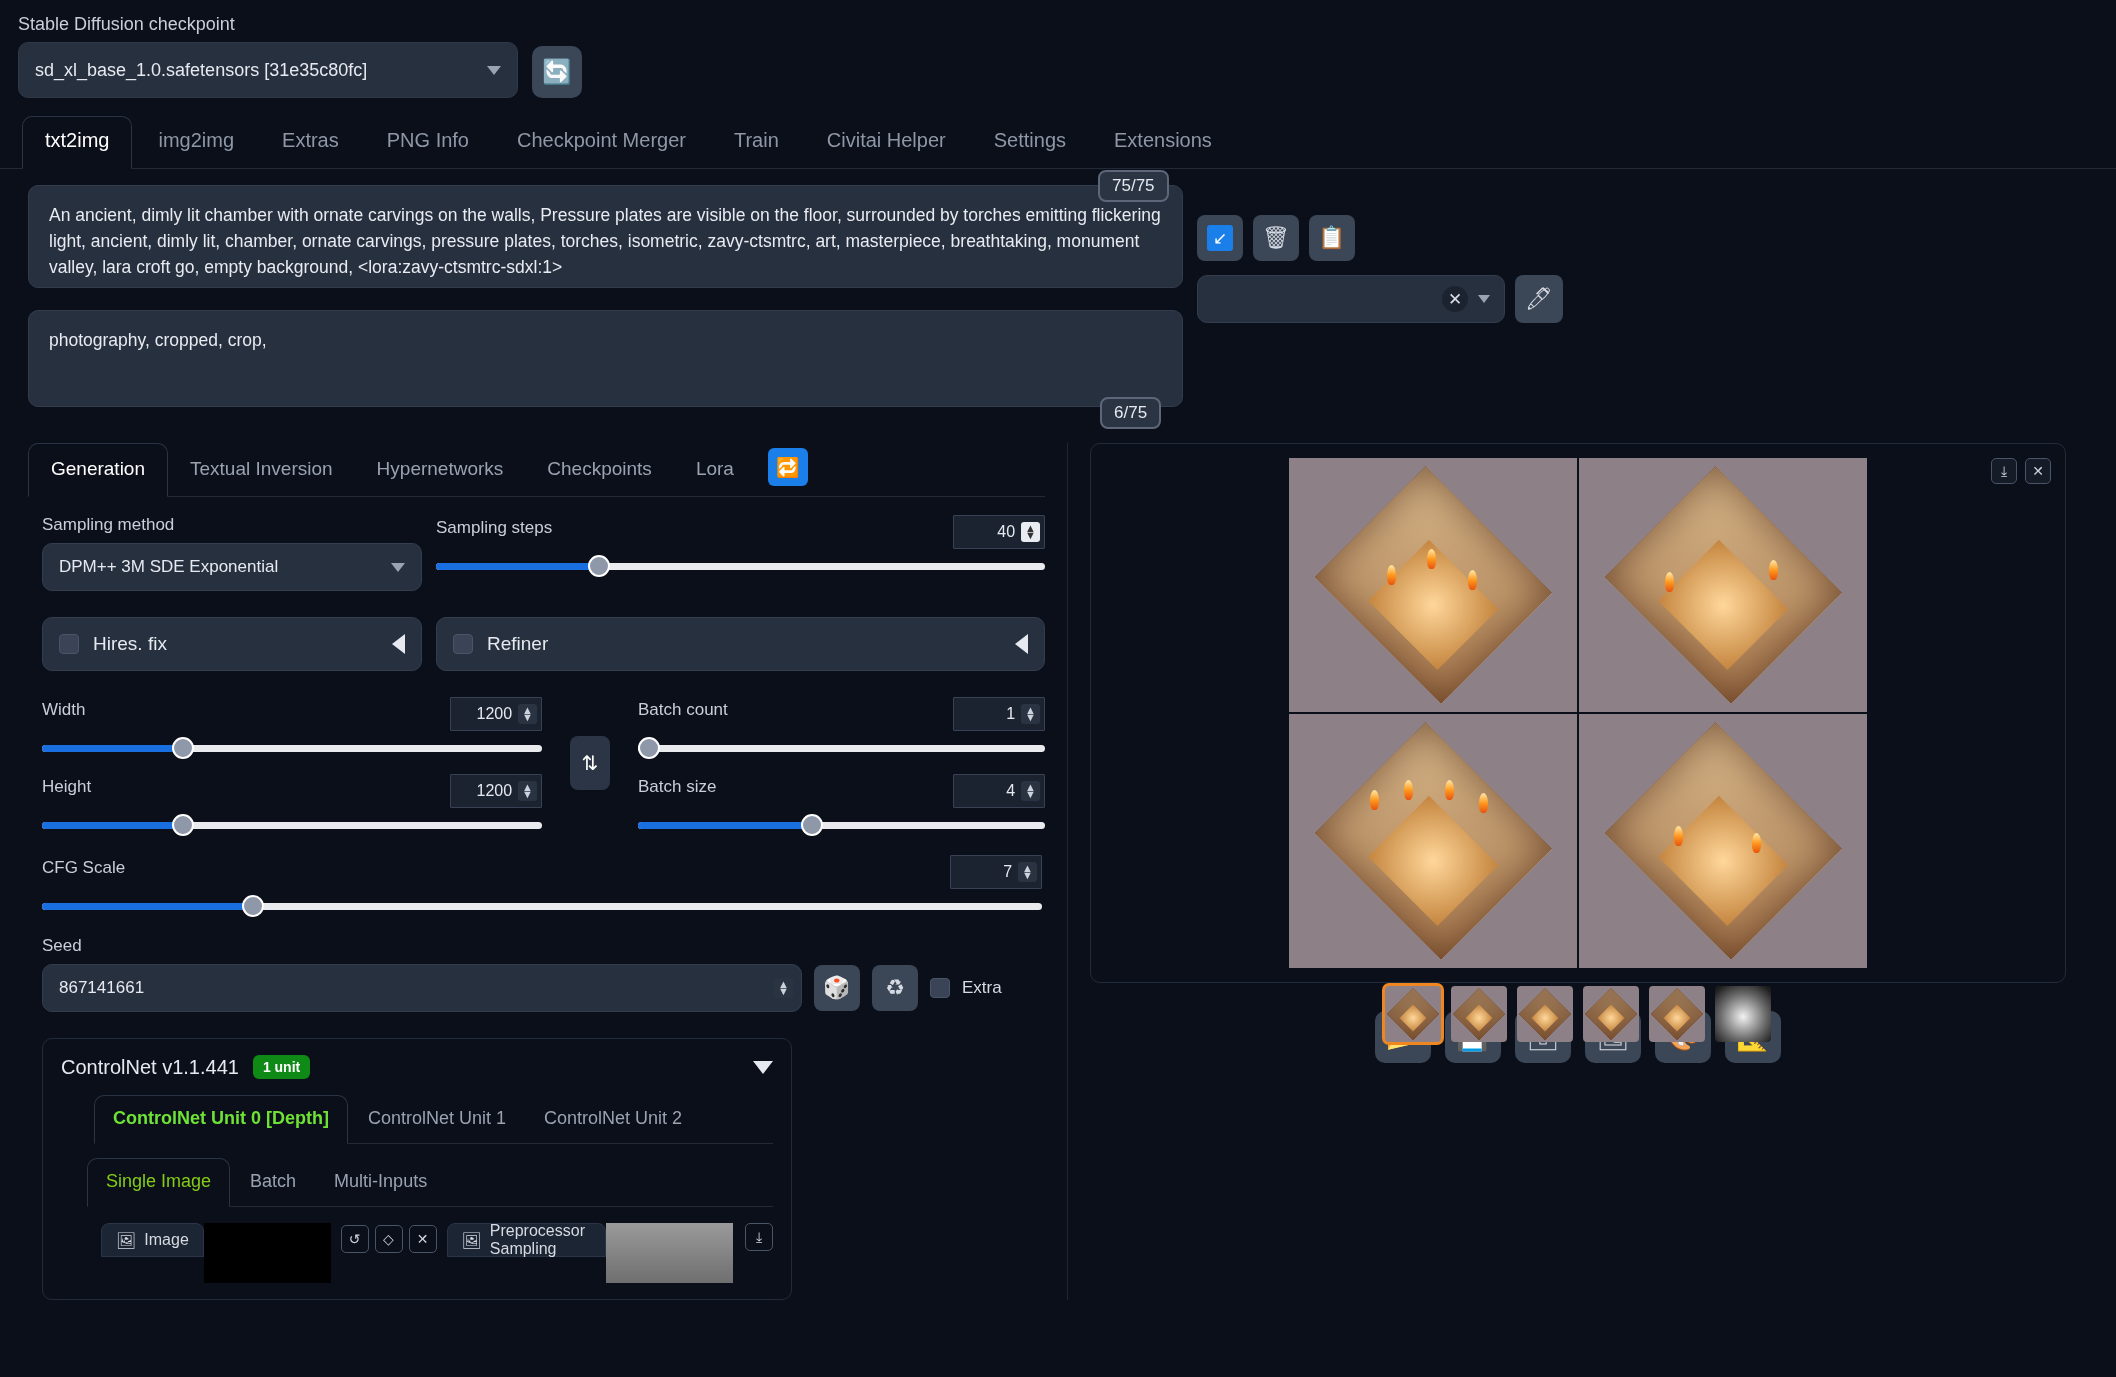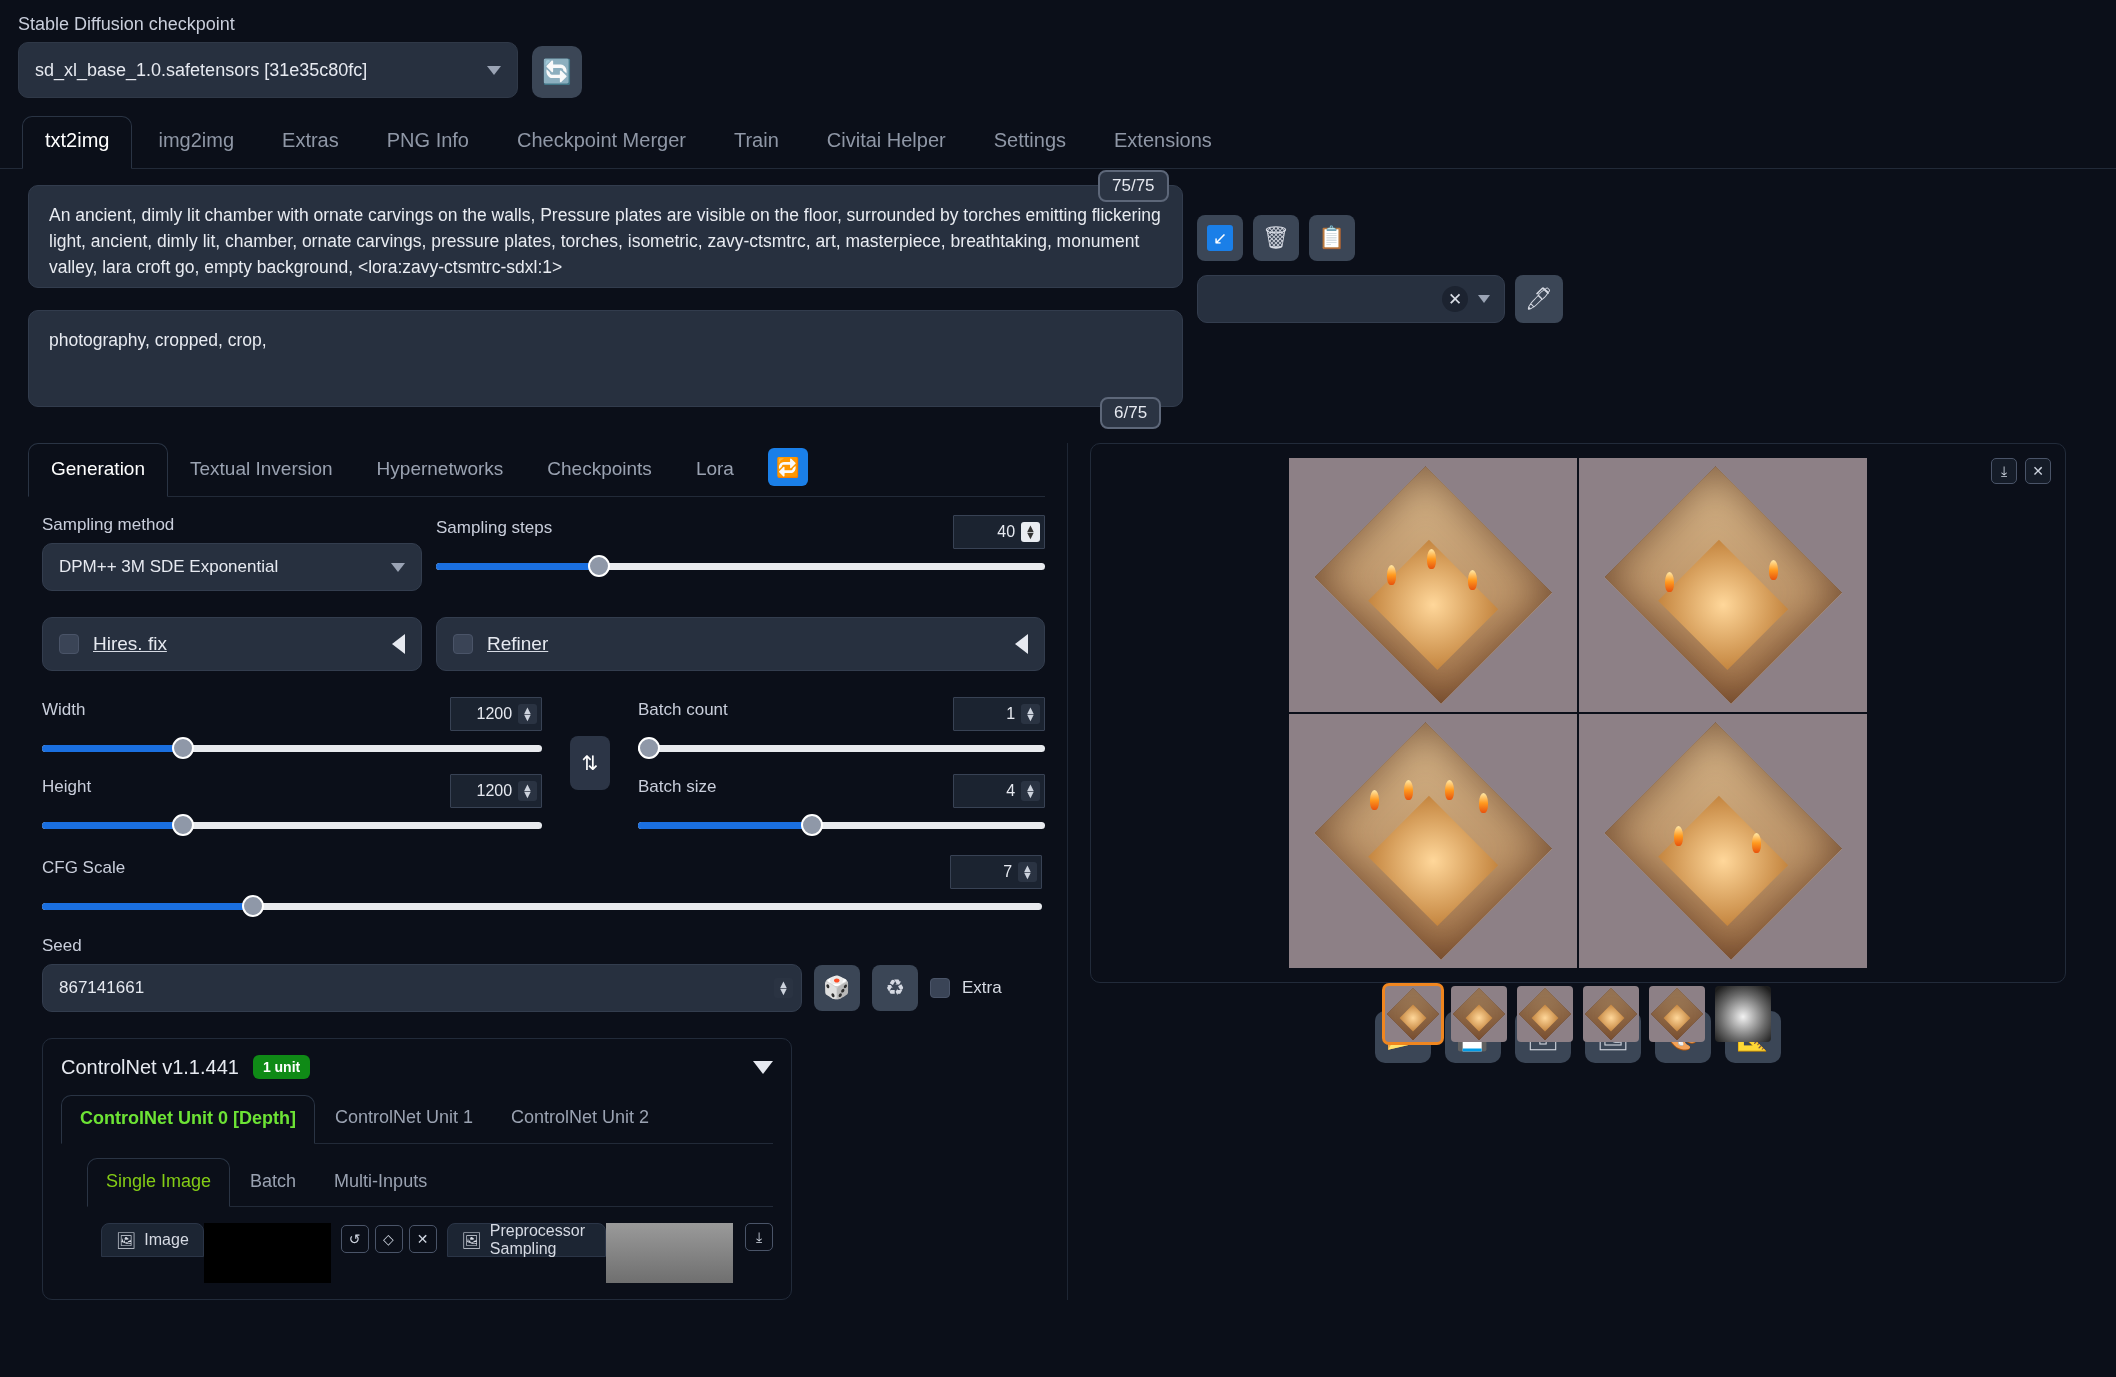--- a/index.html
+++ b/index.html
@@ -113,21 +113,21 @@
 
   .seed-box {
     height: 48px; background:#27303f; border:1px solid #333d4e; border-radius:10px;
     display:flex; align-items:center; justify-content:space-between; padding: 0 8px 0 16px; font-size:17px; color:#e6e9f0;
   }
 
   .cn-panel { margin-top: 26px; border:1px solid #222b3a; border-radius:10px; padding: 16px 18px; width: 750px; }
   .cn-hdr { display:flex; align-items:center; gap:14px; font-size:20px; color:#e6e9f0; }
   .badge-green { background:#0f8a16; color:#fff; font-size:14px; font-weight:bold; border-radius:6px; padding:4px 10px; }
   .tri-down { margin-left:auto; width:0;height:0;border-left:10px solid transparent;border-right:10px solid transparent;border-top:13px solid #e6e9f0; }
-  .cn-tabs { display:flex; gap:2px; margin-top:16px; border-bottom:1px solid #222a38; }
+  .cn-tabs { display:flex; align-items:flex-end; gap:2px; margin-top:16px; border-bottom:1px solid #222a38;margin-left:33px; }
   .cn-tab { font-size:18px; color:#9aa2b1; padding:12px 18px 14px 18px; border-radius:10px 10px 0 0; }
   .cn-tab.active { color:#6de335; background:#0b0f19; border:1px solid #2a3444; border-bottom:1px solid #0b0f19; margin-bottom:-1px; font-weight:bold; }
   .cn-tabs2 { display:flex; align-items:flex-end; gap:2px; margin: 14px 0 0 26px; border-bottom:1px solid #222a38; }
   .cn-tab2 { font-size:18px; color:#9aa2b1; padding:12px 18px 14px 18px; border-radius:10px 10px 0 0; }
   .cn-tab2.active { color:#84cc16; background:#0b0f19; border:1px solid #2a3444; border-bottom:1px solid #0b0f19; margin-bottom:-1px; }
 
   .imgrow { display:flex; margin: 16px 0 0 40px; position:relative; }
   .img-chip { background:#1c2533; border:1px solid #2b3547; border-radius:8px 8px 0 0; padding:7px 14px; font-size:16px; display:flex; gap:8px; align-items:center; height:34px; }
   .black-pane { width:190px;height:60px;background:#000; }
   .tool-mini { width:28px;height:28px;border:1px solid #4a5468;border-radius:5px;display:flex;align-items:center;justify-content:center;font-size:14px;color:#cfd5e0; }
@@ -256,21 +256,21 @@
                 <span class="spin">▲<br>▼</span>
               </span>
             </div>
             <div class="slider">
               <div class="fill" style="width:27%"></div>
               <div class="knob" style="left:25%"></div>
             </div>
           </div>
         </div>
 
-        <div class="row2" style="margin-top:26px;text-decoration:underline;">
+        <div class="row2" style="margin-top:26px;">
           <div class="col-a">
             <div class="accordion">
               <span class="chk"></span>
               <span>Hires. fix</span>
               <span class="tri-left"></span>
             </div>
           </div>
           <div class="col-b">
             <div class="accordion">
               <span class="chk"></span>

